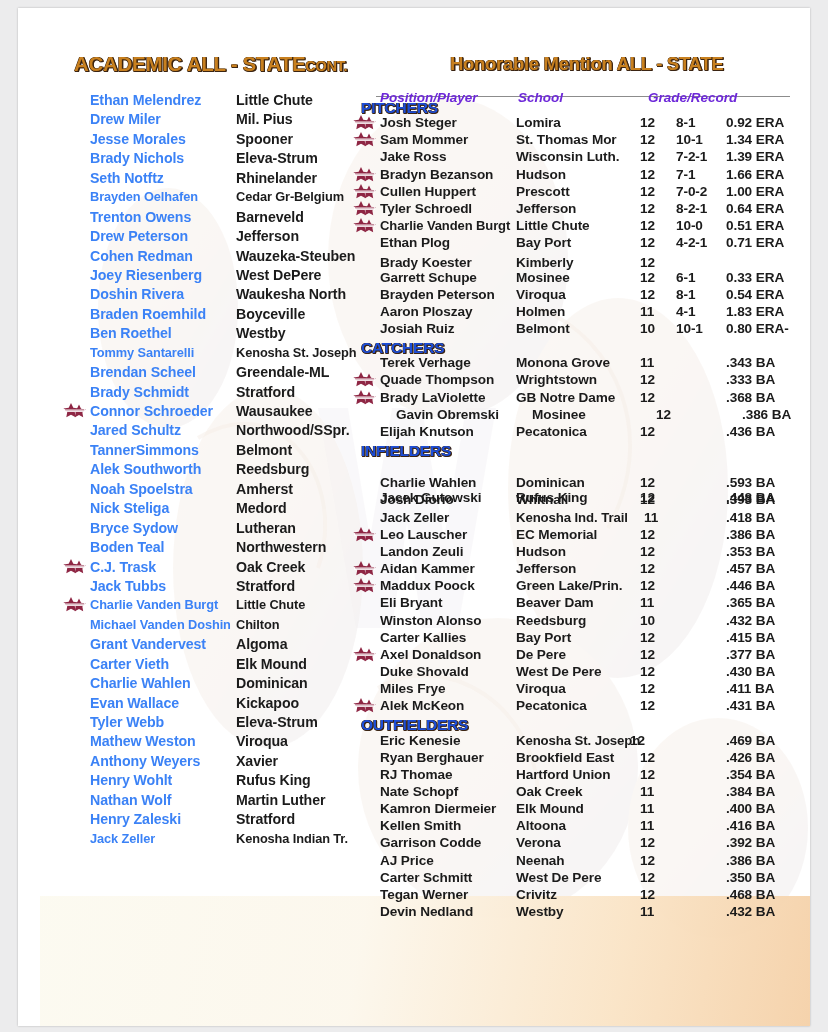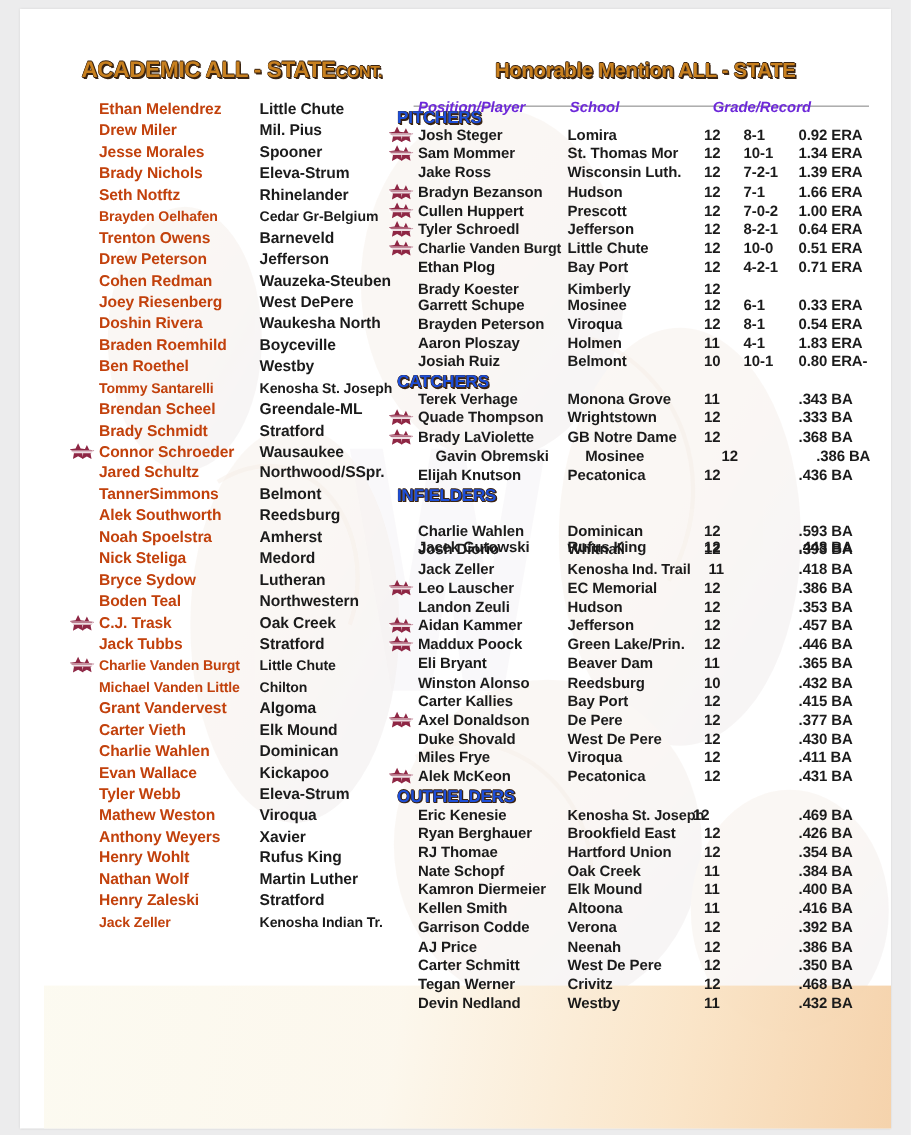--- a/index.html
+++ b/index.html
@@ -128,21 +128,21 @@
     position: relative;
     height: 19.45px;
     white-space: nowrap;
   }
   .ac-name {
     position: absolute;
     left: 32px;
     top: 0;
     font-size: 14.2px;
     font-weight: 700;
-    color: #c2410c;
+    color: #3b82f6;
     letter-spacing: -0.1px;
   }
   .ac-school {
     position: absolute;
     left: 178px;
     top: 0;
     font-size: 14.2px;
     font-weight: 700;
     color: #1b1b1b;
     letter-spacing: -0.1px;
@@ -358,21 +358,21 @@
         <svg class="star" viewBox="0 0 52 34" aria-hidden="true">
           <path d="M14 1 L18.6 10.6 L29 12 L21.5 19.2 L23.4 29.6 L14 24.6 L4.6 29.6 L6.5 19.2 L-1 12 L9.4 10.6 Z" fill="#8e2644" transform="translate(4,1)"></path>
           <path d="M30 9 L34.1 17.5 L43.4 18.8 L36.7 25.2 L38.4 34.4 L30 29.9 L21.6 34.4 L23.3 25.2 L16.6 18.8 L25.9 17.5 Z" fill="#8e2644" transform="translate(4,-4)"></path>
           <path d="M4 14 L46 14 L46 20 L4 20 Z" fill="#ffffff" opacity="0.85"></path>
           <path d="M6 15.5 L44 15.5" stroke="#8e2644" stroke-width="1.2" fill="none"></path>
         </svg>
         <span class="ac-name">Charlie Vanden Burgt</span>
         <span class="ac-school">Little Chute</span>
       </div>
       <div class="ac-row small">
-        <span class="ac-name">Michael Vanden Little</span>
+        <span class="ac-name">Michael Vanden Doshin</span>
         <span class="ac-school">Chilton</span>
       </div>
       <div class="ac-row">
         <span class="ac-name">Grant Vandervest</span>
         <span class="ac-school">Algoma</span>
       </div>
       <div class="ac-row">
         <span class="ac-name">Carter Vieth</span>
         <span class="ac-school">Elk Mound</span>
       </div>

